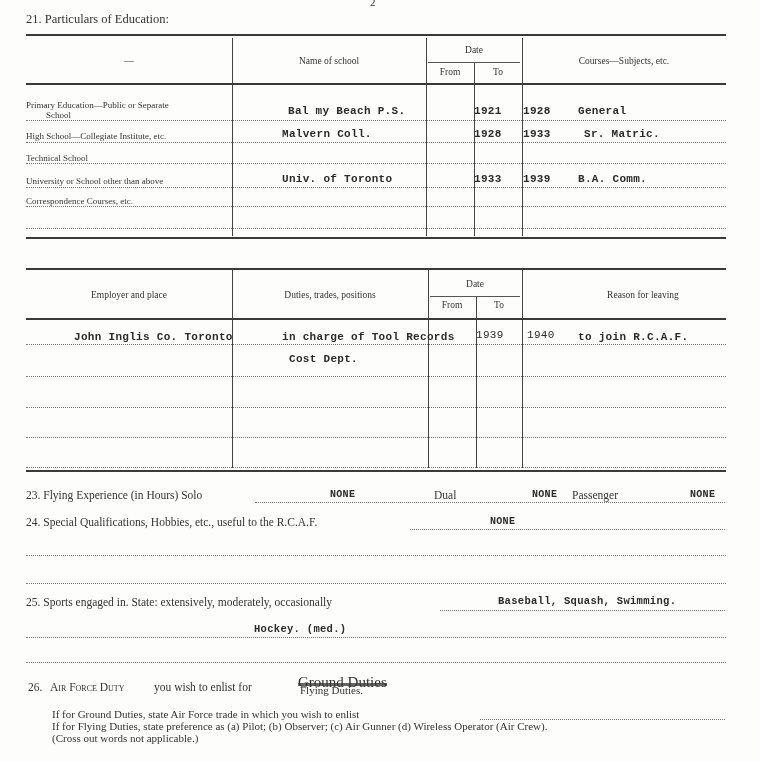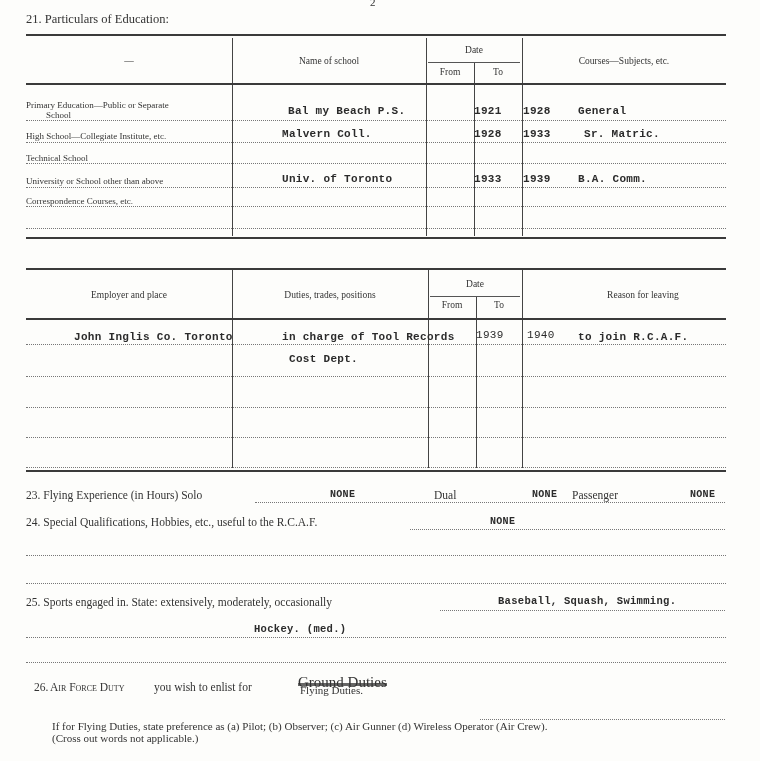--- a/index.html
+++ b/index.html
@@ -139,24 +139,25 @@
   <div>
     <span class="line-text printed" style="left:26px; top:596px;">25. Sports engaged in.   State: extensively, moderately, occasionally</span>
     <span class="line-text typed" style="left:452px; top:595px; font-size:10.5px;">Baseball, Squash, Swimming.</span>
     <div class="dots" style="left:440px; top:610px; width:285px;"></div>
     <span class="line-text typed" style="left:208px; top:623px; font-size:10.5px;">Hockey. (med.)</span>
     <div class="dots" style="left:26px; top:637px; width:700px;"></div>
   </div>
   <div class="dots" style="left:26px; top:662px; width:700px;"></div>
 
   <div>
-    <span class="line-text printed" style="left:34px; top:681px;">26.</span>
+    <span class="line-text printed" style="left:28px; top:681px;">26.</span>
     <span class="line-text printed small-caps" style="left:50px; top:681px;">Air Force Duty</span>
     <span class="line-text printed" style="left:154px; top:681px;">you wish to enlist for</span>
     <span class="line-text printed struck" style="left:298px; top:672px; font-size:15px;">Ground Duties</span>
     <span class="line-text printed" style="left:300px; top:684px; font-size:11px;">Flying Duties.</span>
 
+    <span class="line-text printed" style="left:52px; top:708px; font-size:11px;">If for Ground Duties, state Air Force trade in which you wish to enlist</span>
     <div class="dots" style="left:480px; top:719px; width:245px;"></div>
     <span class="line-text printed" style="left:52px; top:720px; font-size:11px;">If for Flying Duties, state preference as (a)  Pilot; (b) Observer; (c) Air Gunner (d) Wireless Operator (Air Crew).</span>
     <span class="line-text printed" style="left:52px; top:732px; font-size:11px;">(Cross out words not applicable.)</span>
   </div>
 
 </div>
 
 </body></html>

